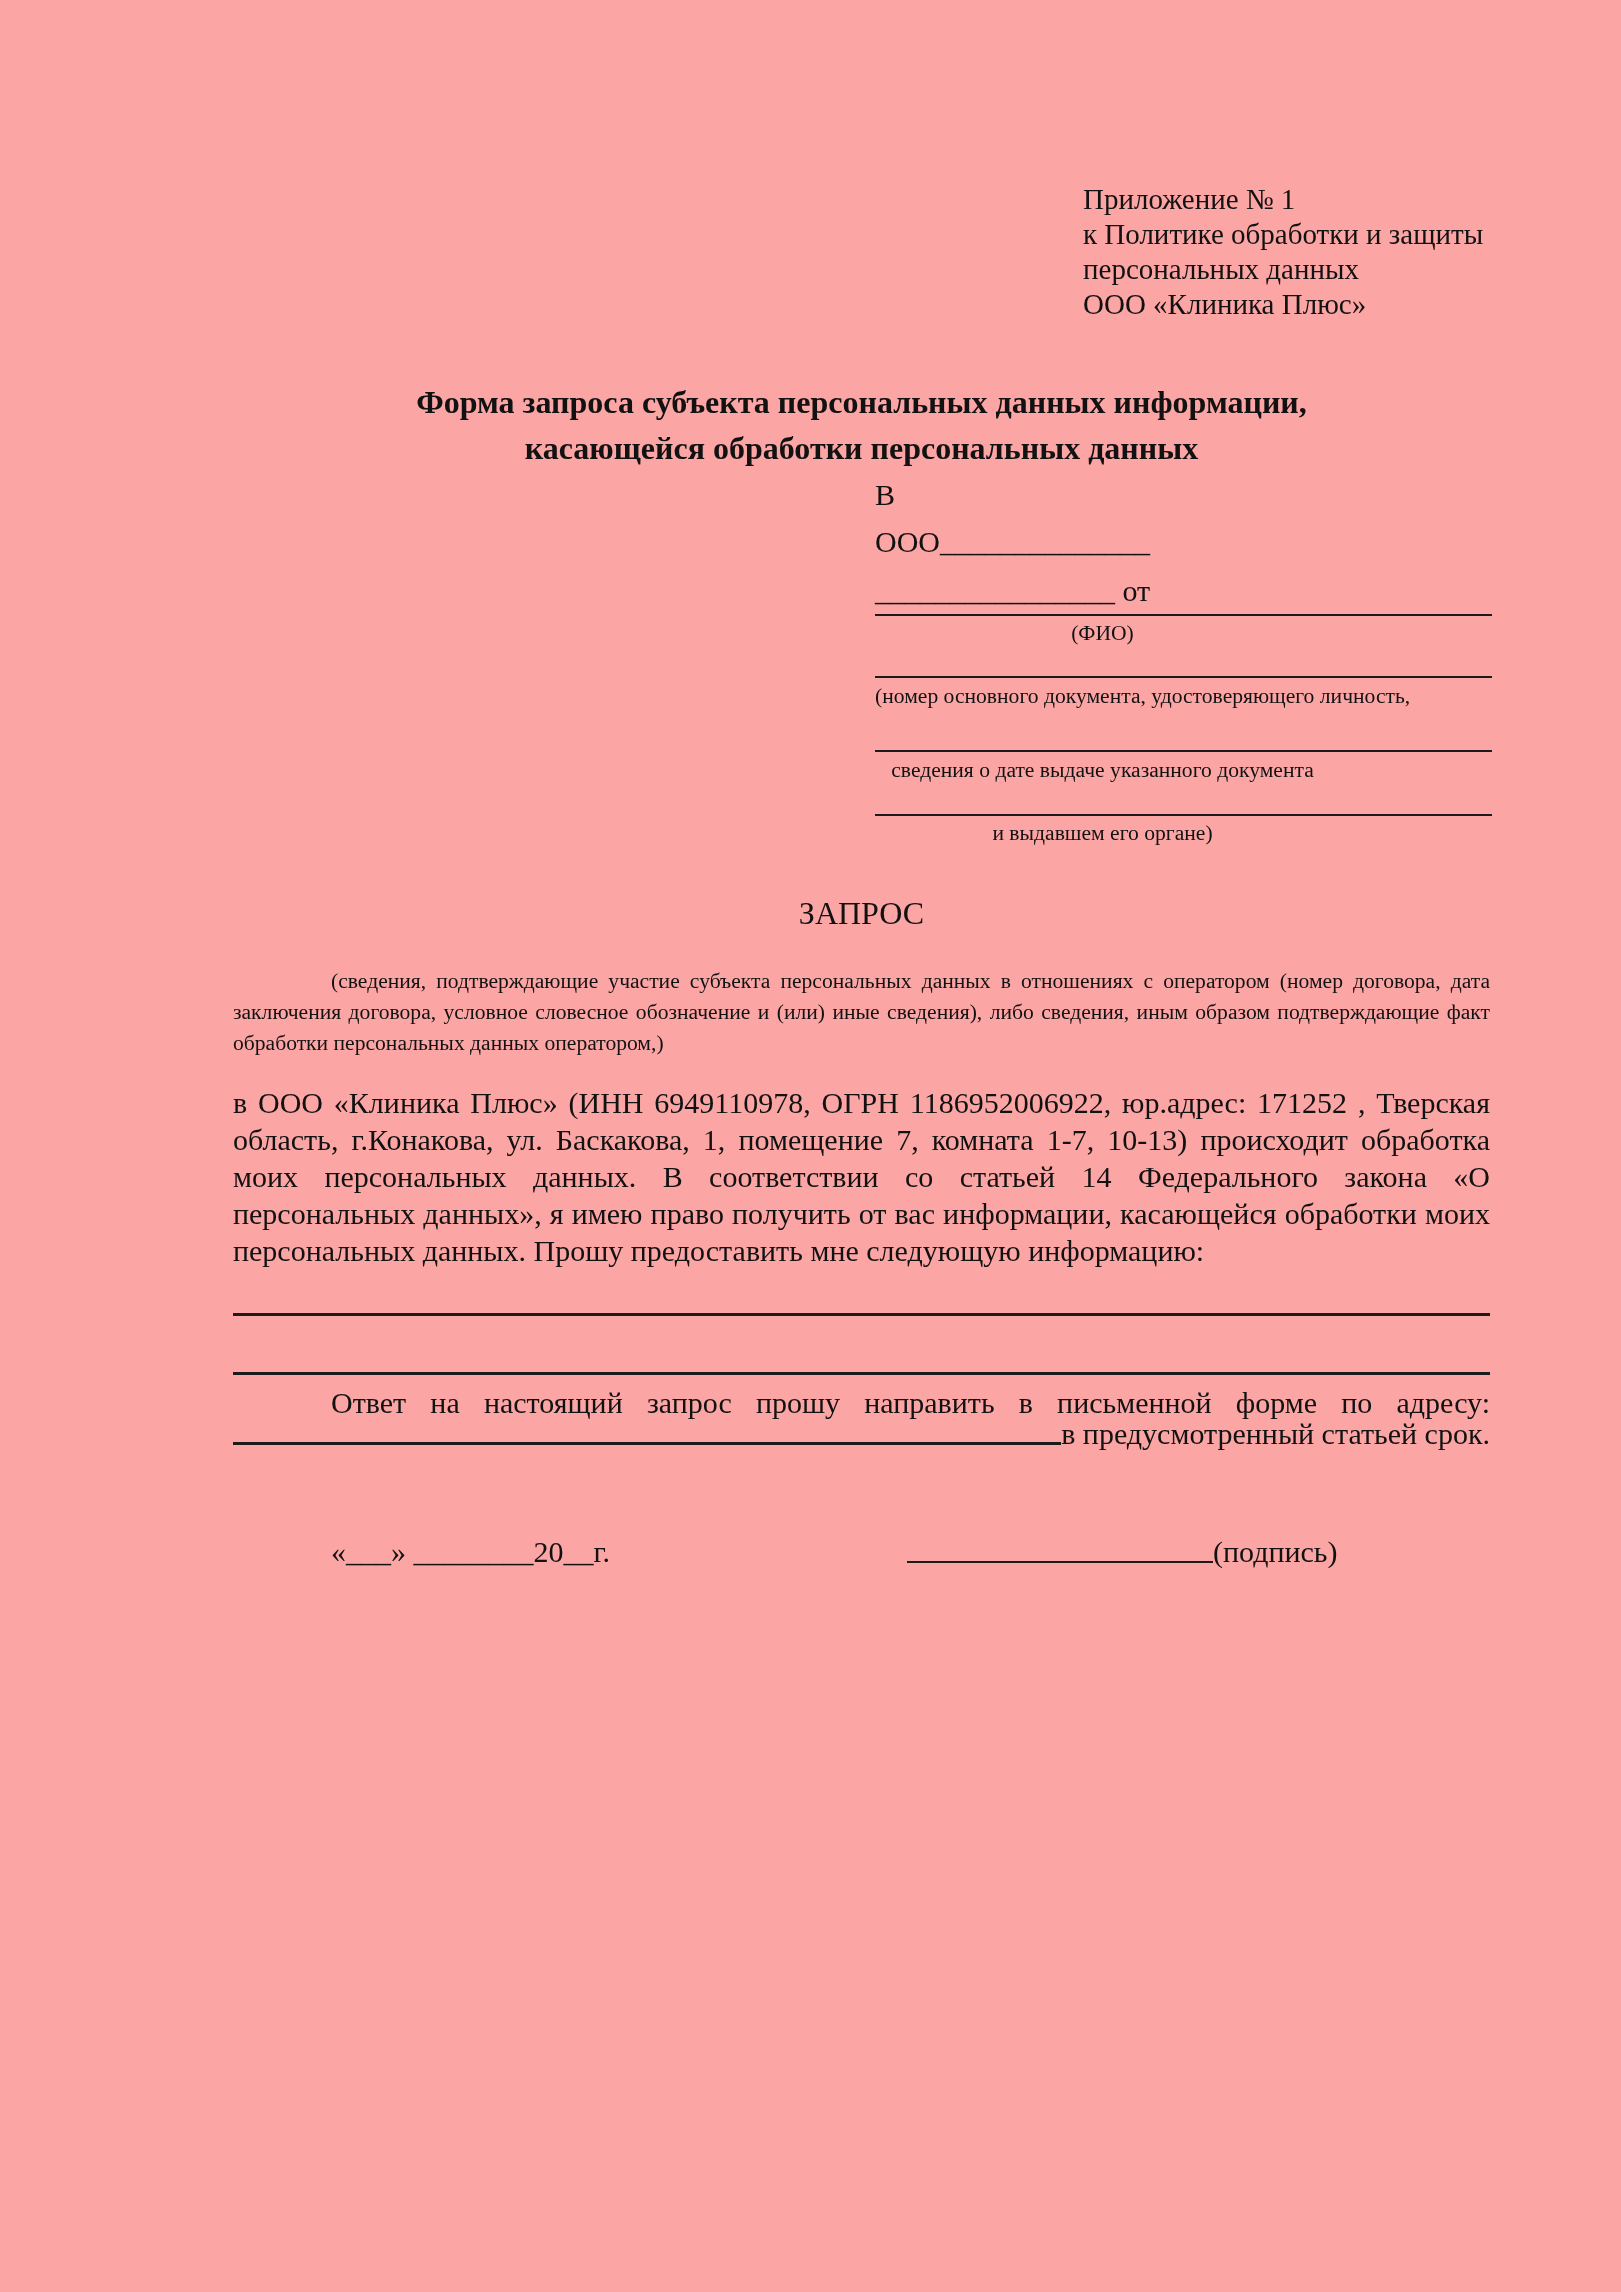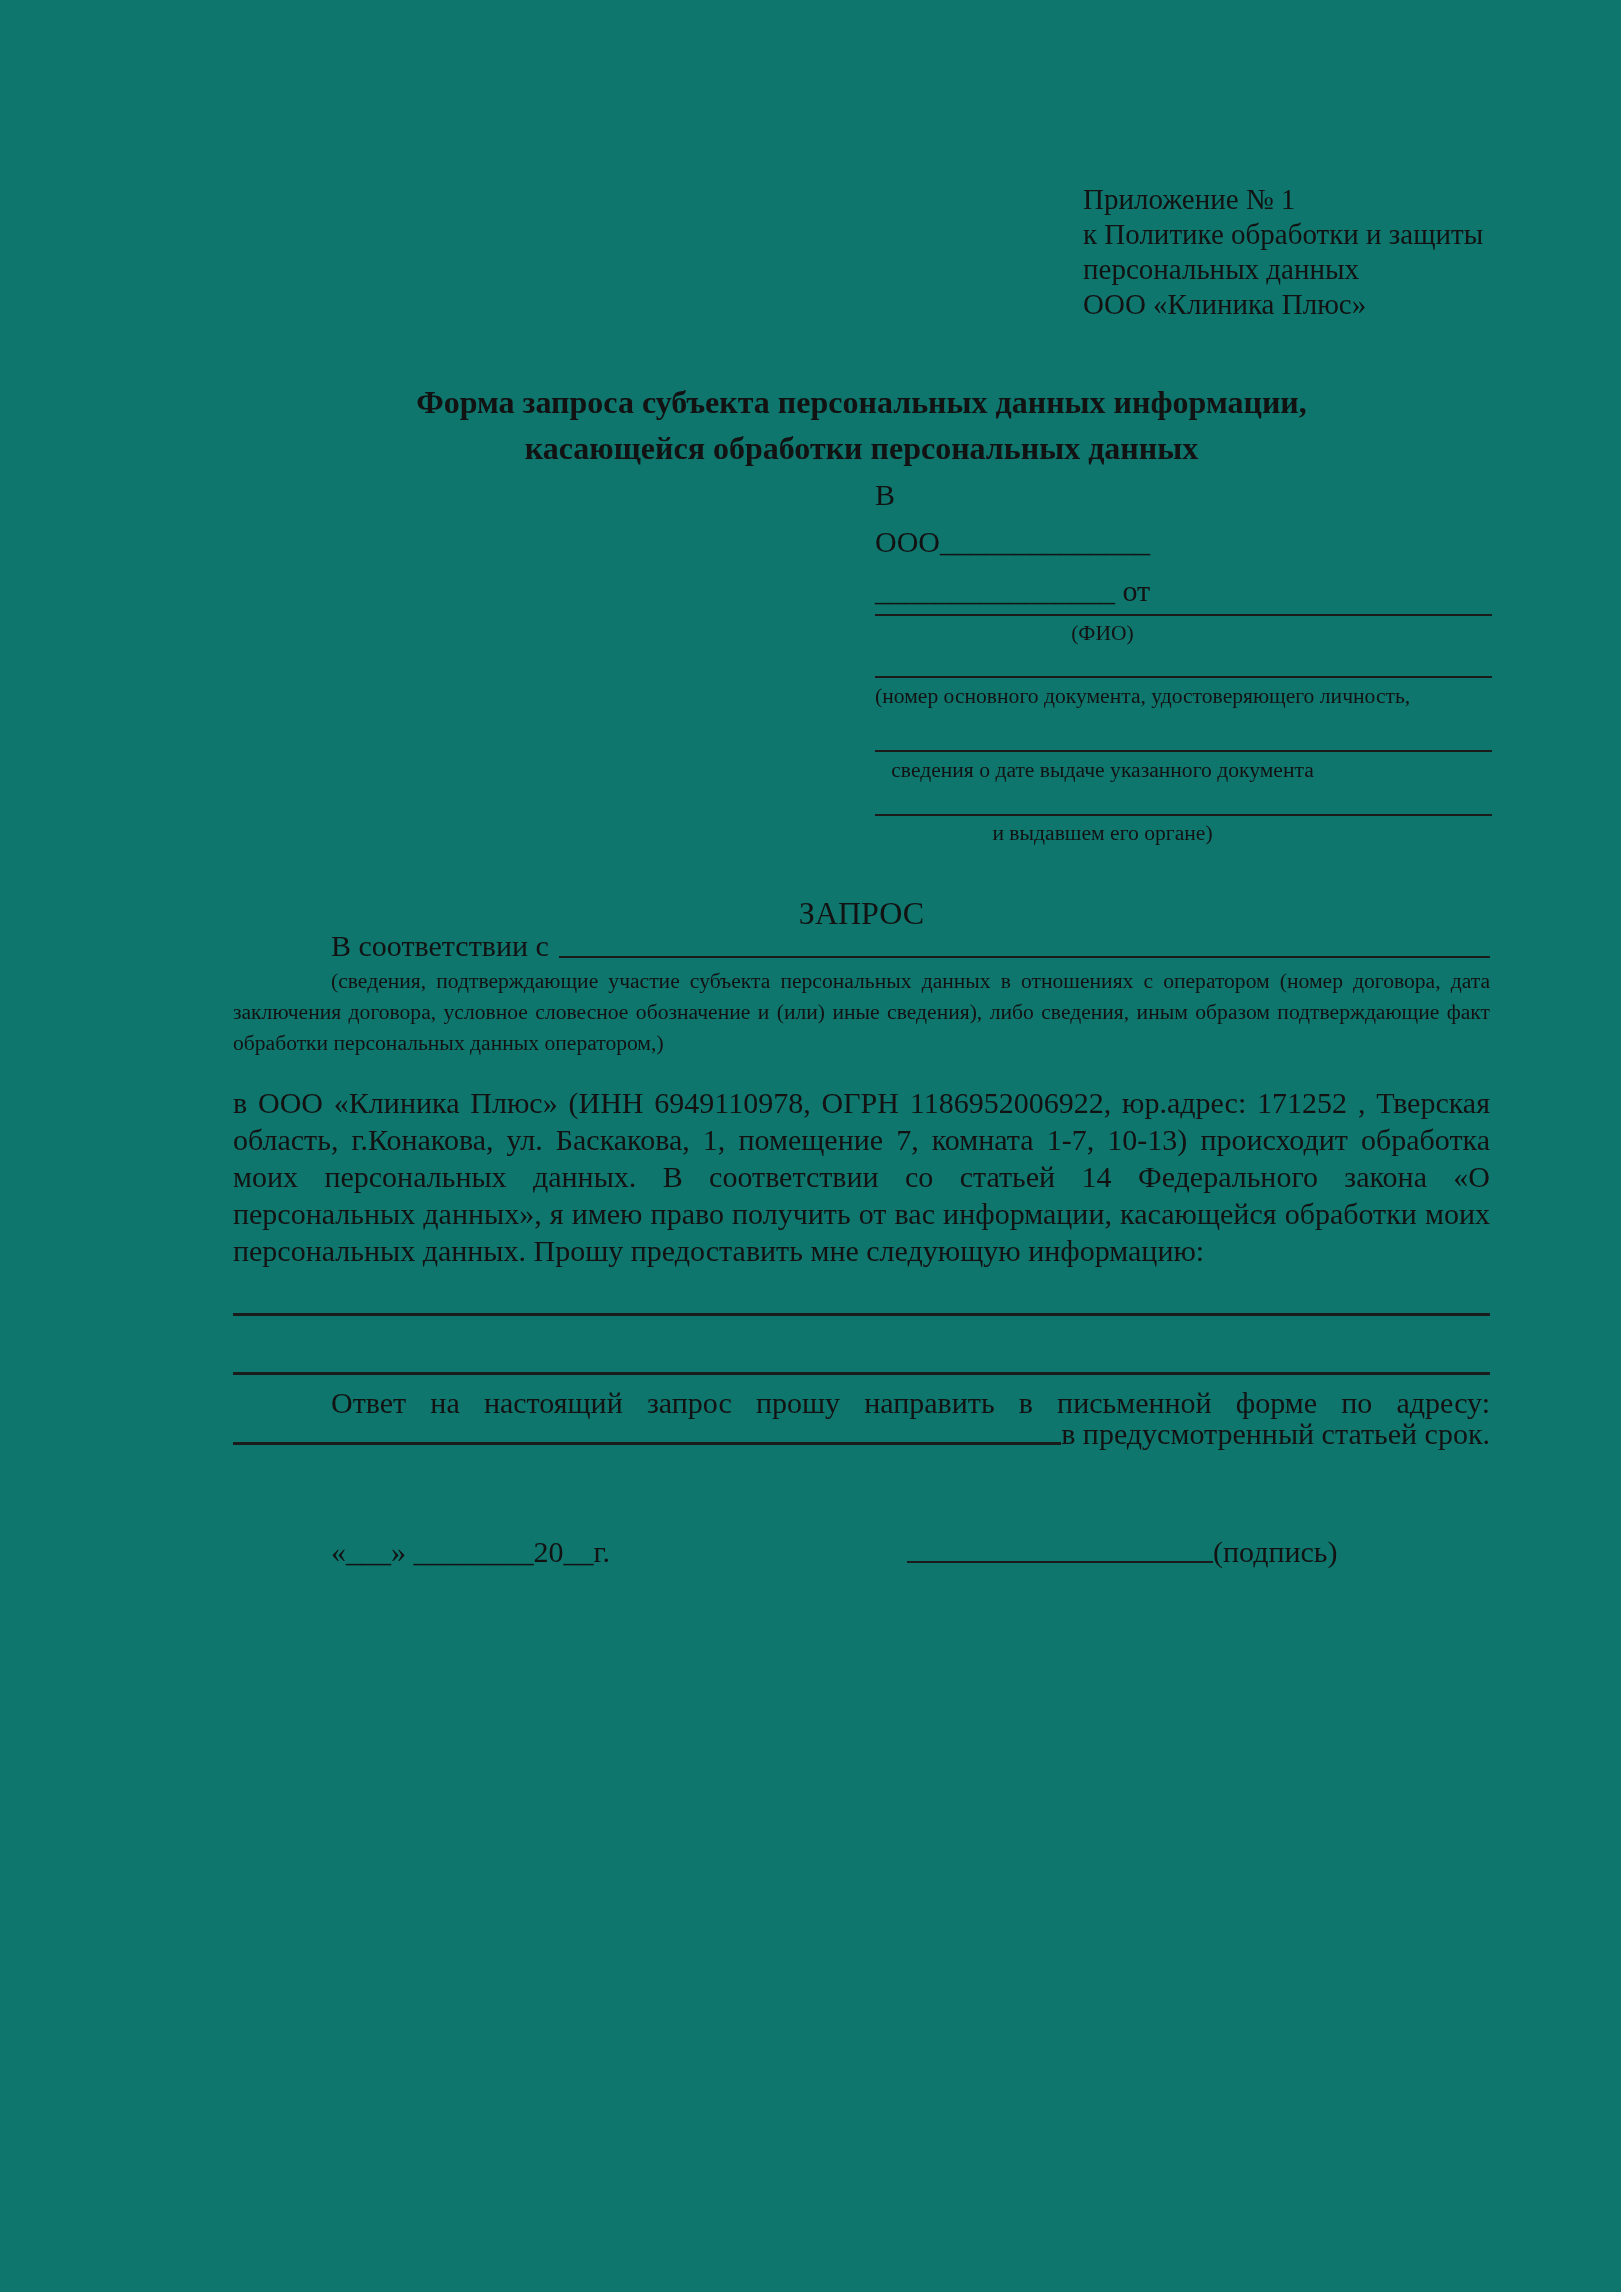--- a/index.html
+++ b/index.html
@@ -1,20 +1,20 @@
 <!DOCTYPE html>
 <html><head>
 <meta charset="utf-8">
 <style>
   html,body { margin:0; padding:0; background:#e8e8e8; }
   .page {
     position: relative;
     width: 1621px;
     height: 2293px;
-    background: #0f766e;
+    background: #fca5a5;
     margin: 0 auto;
     font-family: "Liberation Serif", "DejaVu Serif", serif;
     color: #121212;
     overflow: hidden;
   }
   .abs { position: absolute; }
 
   
   .appendix {
     left: 1083px; top: 182px;
@@ -118,24 +118,20 @@
   <div class="abs caption" style="left:875px; top:684px;">(номер основного документа, удостоверяющего личность,</div>
 
   <div class="abs rule" style="left:875px; top:750px; width:617px;"></div>
   <div class="abs caption" style="left:875px; top:758px;">сведения о дате выдаче указанного документа</div>
 
   <div class="abs rule" style="left:875px; top:814px; width:617px;"></div>
   <div class="abs caption" style="left:875px; top:821px;">и выдавшем его органе)</div>
 
   <div class="abs zapros">ЗАПРОС</div>
 
-  <div class="abs intro-row">
-    <span class="lead">В соответствии с</span>
-    <span class="fill-line"></span>
-  </div>
 
   <div class="abs footnote">(сведения, подтверждающие участие субъекта персональных данных в отношениях с оператором (номер договора, дата заключения договора, условное словесное обозначение и (или) иные сведения), либо сведения, иным образом подтверждающие факт обработки персональных данных оператором,)</div>
 
   <div class="abs body-par">в ООО «Клиника Плюс» (ИНН 6949110978, ОГРН 1186952006922, юр.адрес: 171252 , Тверская область, г.Конакова, ул. Баскакова, 1, помещение 7, комната 1-7, 10-13) происходит обработка моих персональных данных. В соответствии со статьей 14 Федерального закона «О персональных данных», я имею право получить от вас информации, касающейся обработки моих персональных данных. Прошу предоставить мне следующую информацию:</div>
 
   <div class="abs blank-rule" style="left:233px; top:1313px;"></div>
   <div class="abs blank-rule" style="left:233px; top:1372px;"></div>
 
   <div class="abs reply-1">Ответ на настоящий запрос прошу направить в письменной форме по адресу:</div>
   <div class="abs reply-2">

